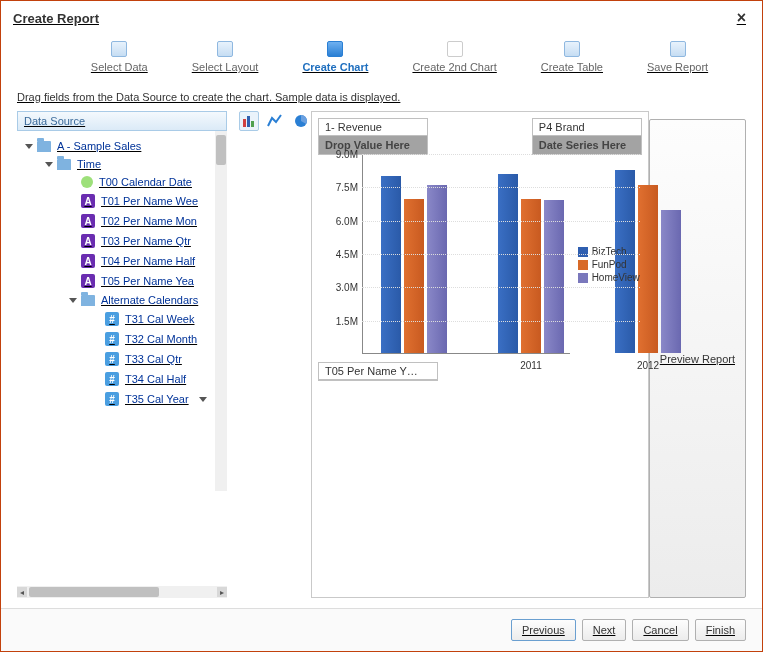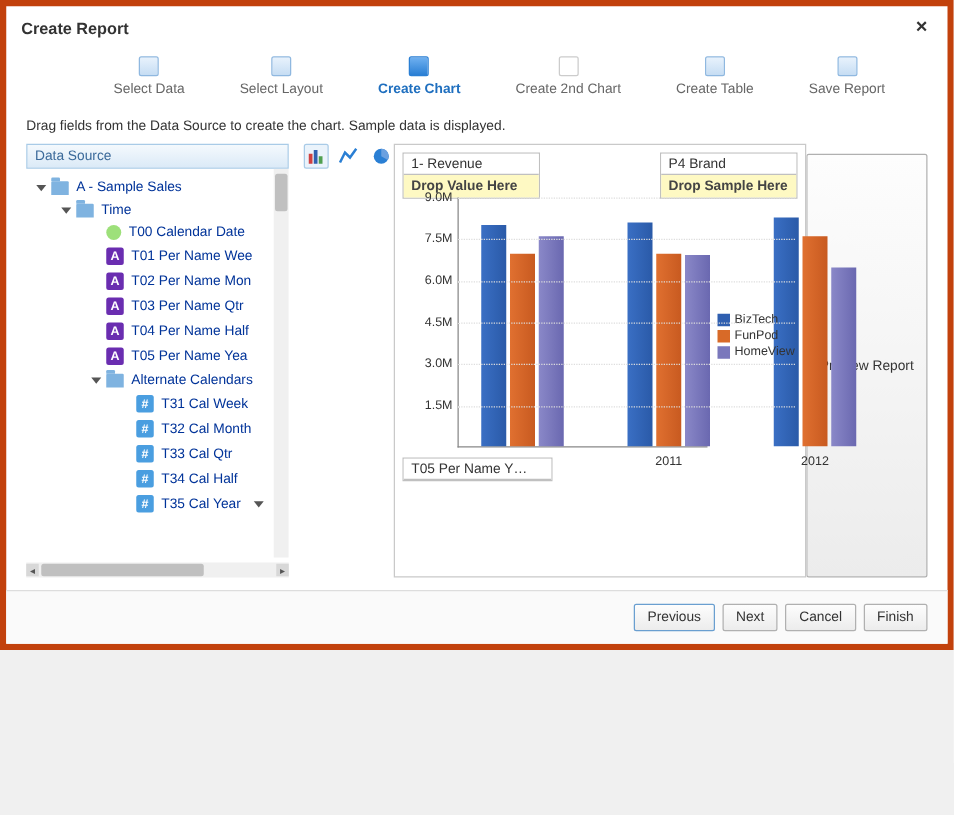--- a/index.html
+++ b/index.html
@@ -4,26 +4,27 @@
 <style>
   * { box-sizing: border-box; }
   body {
     margin: 0;
     font-family: Tahoma, Arial, sans-serif;
     font-size: 11px;
     background: #f0f0f0;
   }
   .dialog {
     width: 763px;
-    height: 520px;
+    height: 652px;
     background: #fff;
-    border: 5px solid #c2410c;
+    border: 1px solid #c2410c;
     position: relative;
     display: flex;
     flex-direction: column;
+    text-decoration: underline;
   }
   .dialog-header {
     padding: 8px 12px;
     display: flex;
     justify-content: space-between;
     align-items: center;
   }
   .dialog-title {
     font-weight: bold;
     font-size: 13px;
@@ -262,21 +263,21 @@
     background: #fff;
     border-bottom: 1px solid #c0c0c0;
     white-space: nowrap;
     overflow: hidden;
     text-overflow: ellipsis;
   }
   .drop-zone-body {
     padding: 3px 6px;
     color: #444;
     font-weight: bold;
-    background: #fef9c3;
+    background: #a3a3a3;
   }
   .dz-value { top: 6px; left: 6px; width: 110px; }
   .dz-series { top: 6px; right: 6px; width: 110px; }
   .dz-label { top: 250px; left: 6px; width: 120px; }
   .plot-area {
     position: absolute;
     top: 42px; left: 18px; right: 8px; bottom: 50px;
   }
   .y-axis {
     position: absolute;
@@ -521,21 +522,21 @@
         </div>
       </div>
 
       <div class="chart-box">
         <div class="drop-zone dz-value">
           <div class="drop-zone-header">1- Revenue</div>
           <div class="drop-zone-body">Drop Value Here</div>
         </div>
         <div class="drop-zone dz-series">
           <div class="drop-zone-header">P4 Brand</div>
-          <div class="drop-zone-body">Drop Sample Here</div>
+          <div class="drop-zone-body">Date Series Here</div>
         </div>
         <div class="drop-zone dz-label">
           <div class="drop-zone-header">T05 Per Name Y…</div>
         </div>
 
         <div class="plot-area" id="plot">
           <div class="y-axis" id="yaxis" style="height: 200px;">
               <div class="y-tick" style="top: 166.667px;">1.5M</div>
               <div class="y-tick" style="top: 133.333px;">3.0M</div>
               <div class="y-tick" style="top: 100px;">4.5M</div>

